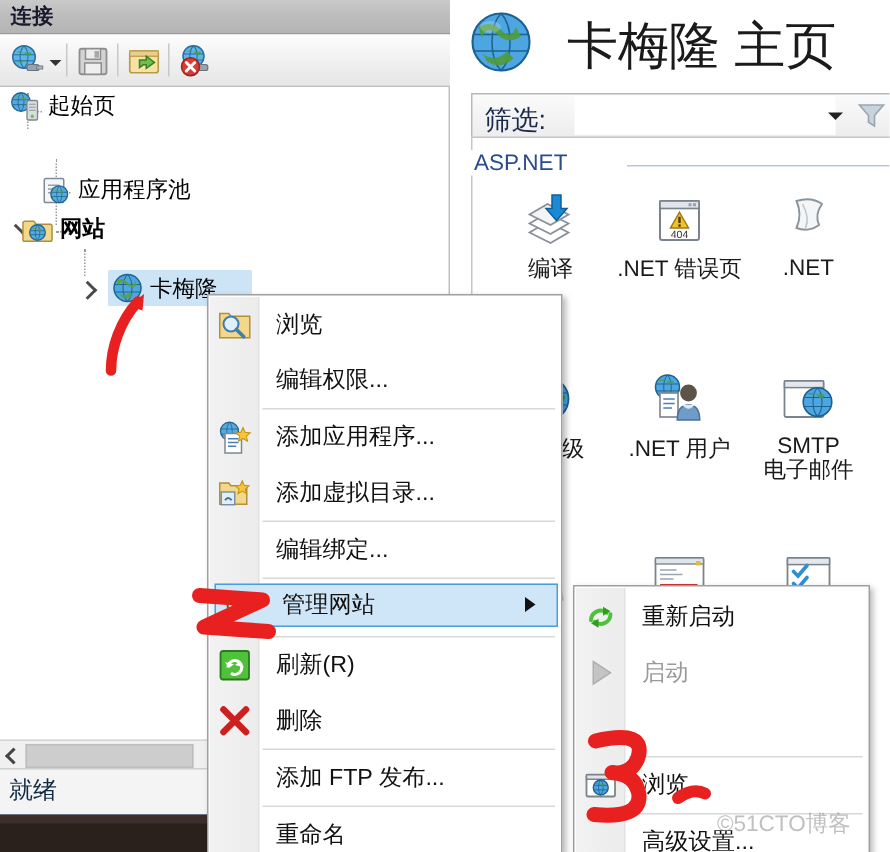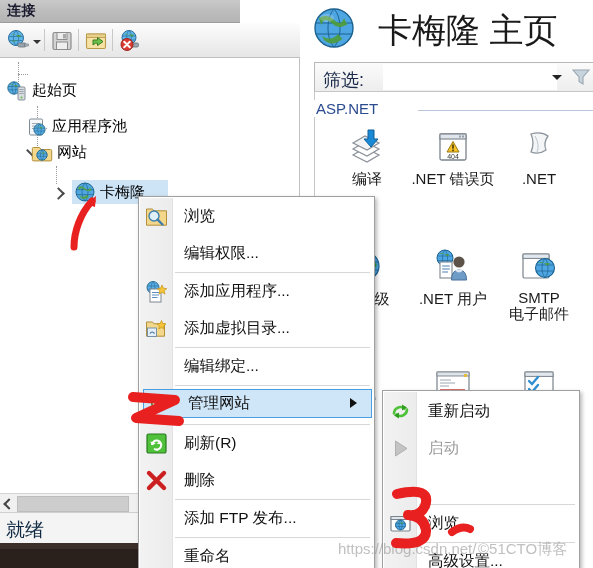--- a/index.html
+++ b/index.html
@@ -7,21 +7,21 @@
     width:593px;height:568px;overflow:hidden;position:relative;
     font-family:"Liberation Sans","DejaVu Sans",sans-serif;
     font-size:13px;color:#000;background:#fff;
     -webkit-font-smoothing:antialiased;
   }
   #root{position:absolute;inset:0;overflow:hidden;}
 
   
   .conn-pane{position:absolute;left:0;top:0;width:300px;height:568px;background:#fff;}
   .conn-header{
-    position:absolute;left:0;top:0;width:240px;height:22px;
+    position:absolute;left:0;top:0;width:300px;height:22px;
     background:linear-gradient(to bottom,#c9c9c9 0%,#bdbdbd 50%,#b4b4b4 100%);
     border-bottom:1px solid #9c9c9c;
   }
   .conn-header-title{
     position:absolute;left:7px;top:2px;font-size:14px;font-weight:bold;color:#1a1a2e;
     letter-spacing:.5px;
   }
   .conn-toolbar{
     position:absolute;left:0;top:23px;width:300px;height:34px;
     background:linear-gradient(to bottom,#fdfdfd 0%,#f0f0f0 55%,#e6e6e6 100%);
@@ -53,21 +53,21 @@
   }
   .hscroll .thumb{position:absolute;left:17px;top:2px;width:110px;height:14px;background:#cdcdcd;border:1px solid #bdbdbd;}
   .hscroll .lbtn{position:absolute;left:1px;top:2px;width:15px;height:14px;}
   .hs-arrow{position:absolute;left:4px;top:4px;width:6px;height:6px;border-left:2px solid #444;border-bottom:2px solid #444;transform:rotate(45deg);}
 
   .statusbar{
     position:absolute;left:0;top:512px;width:292px;height:30px;
     background:#f4f4f4;border-top:1px solid #cfcfcf;border-right:1px solid #c0c0c0;
     border-bottom:1px solid #3f7fbf;
   }
-  .statusbar .stext{position:absolute;left:6px;top:4px;font-size:19px;color:#102a43;}
+  .statusbar .stext{position:absolute;left:6px;top:4px;font-size:16px;color:#102a43;}
   .bottom-strip{position:absolute;left:0;top:543px;width:292px;height:25px;background:#3c2f2a;}
   .bottom-strip .b2{position:absolute;left:0;top:6px;width:292px;height:19px;background:#2a211d;}
 
   
   .content-pane{position:absolute;left:300px;top:0;width:293px;height:568px;background:#fff;}
   .content-head{position:absolute;left:0;top:0;width:293px;height:57px;background:#fff;}
   .globe-big{position:absolute;left:12px;top:6px;width:44px;height:44px;}
   .page-title{position:absolute;left:78px;top:8px;font-size:34px;color:#1a1a1a;white-space:nowrap;}
   .filter-bar{
     position:absolute;left:14px;top:62px;width:279px;height:28px;
@@ -170,21 +170,21 @@
 
       <div class="dotline" style="left:18px;top:4px;height:24px;"></div>
       <div class="dotline h" style="left:18px;top:16px;width:10px;"></div>
       <div class="dotline" style="left:37px;top:48px;height:44px;"></div>
       <div class="dotline h" style="left:37px;top:70px;width:10px;"></div>
       <div class="dotline h" style="left:37px;top:96px;width:8px;"></div>
       <div class="dotline" style="left:56px;top:108px;height:18px;"></div>
 
       <div class="tsel" style="left:72px;top:122px;width:96px;height:24px;"></div>
 
-      <div class="tnode" style="left:0;top:20px;width:280px;text-align:center;">
+      <div class="tnode" style="left:0;top:0;width:280px;text-align:center;">
         <div class="ticon">
           <svg width="22" height="22" viewBox="0 0 22 22">
             <circle cx="8" cy="8" r="6.2" fill="#56abe2" stroke="#24688f" stroke-width=".9"></circle>
             <path d="M2 6.5 H14 M2.2 9.8 H13.8" stroke="#24688f" stroke-width=".6"></path>
             <path d="M8 1.8 C5.4 4.4 5.4 11.6 8 14.2 C10.6 11.6 10.6 4.4 8 1.8Z" fill="none" stroke="#24688f" stroke-width=".6"></path>
             <path d="M3.5 5 q2.5 -1.6 5 .8 t3.2 -.8" fill="#57a23f" opacity=".85"></path>
             <rect x="12" y="7" width="7" height="13" rx="1" fill="#d8dde2" stroke="#7e878f" stroke-width=".9"></rect>
             <path d="M13.3 9.5 H17.7 M13.3 11.5 H17.7 M13.3 13.5 H17.7" stroke="#8e979f" stroke-width=".8"></path>
             <circle cx="15.5" cy="17.5" r="1.1" fill="#6fbf4a"></circle>
           </svg>
@@ -200,21 +200,21 @@
             <path d="M6 7.5 H13.5 M6 10 H13.5 M6 12.5 H11.5" stroke="#94a0ab" stroke-width=".9"></path>
             <circle cx="13.5" cy="13.5" r="5.6" fill="#56abe2" stroke="#24688f" stroke-width=".9"></circle>
             <path d="M8 12.2 H19 M8.2 15 H18.8" stroke="#24688f" stroke-width=".55"></path>
             <path d="M13.5 7.9 C11.2 10.2 11.2 16.8 13.5 19.1 C15.8 16.8 15.8 10.2 13.5 7.9Z" fill="none" stroke="#24688f" stroke-width=".55"></path>
             <path d="M9.4 11 q2.2 -1.4 4.4 .7 t2.8 -.7" fill="#57a23f" opacity=".8"></path>
           </svg>
         </div>
         <div class="tlabel">应用程序池</div>
       </div>
 
-      <div class="tnode" style="left:25px;top:82px;width:260px;">
+      <div class="tnode" style="left:8px;top:82px;width:260px;font-weight:bold;">
         <div class="expander" style="left:1px;top:5px">
           <span class="chev down"></span>
         </div>
         <div class="ticon">
           <svg width="22" height="22" viewBox="0 0 22 22">
             <path d="M2.5 5.5 h6 l1.6 2 h9.4 a1.2 1.2 0 0 1 1.2 1.2 v9 a1.2 1.2 0 0 1 -1.2 1.2 h-17 a1.2 1.2 0 0 1 -1.2 -1.2 v-11 a1.2 1.2 0 0 1 1.2 -1.2 z" fill="#f3d78a" stroke="#b08f3d" stroke-width="1"></path>
             <circle cx="11" cy="13" r="5.2" fill="#56abe2" stroke="#24688f" stroke-width=".9"></circle>
             <path d="M6 11.8 H16 M6.1 14.4 H15.9" stroke="#24688f" stroke-width=".55"></path>
             <path d="M11 7.8 C9 10 9 16 11 18.2 C13 16 13 10 11 7.8Z" fill="none" stroke="#24688f" stroke-width=".55"></path>
             <path d="M7.2 10.6 q2 -1.3 4 .6 t2.6 -.6" fill="#57a23f" opacity=".8"></path>
@@ -533,21 +533,20 @@
       </div>
       <div class="mlabel">浏览</div>
     </div>
     <div class="msep" style="left:36px;right:4px;top:151px;"></div>
 
     <div class="mitem" style="top:152px">
       <div class="mlabel">高级设置...</div>
     </div>
   </div>
 
-  <div class="wm" style="left:338px;top:540px;">https://blog.csdn.net/</div>
   <div class="wm" style="left:478px;top:540px;">©51CTO博客</div>
 
   <svg class="annot" style="left:0;top:0;width:593px;height:568px;" viewBox="0 0 593 568">
 
     <g>
       <path d="M74 247 C74 232 80 214 92 201" fill="none" stroke="#e8201f" stroke-width="7" stroke-linecap="round"></path>
       <path d="M96 196 L86 204 L95 207 Z" fill="#e8201f"></path>
     </g>
 
     <g>

